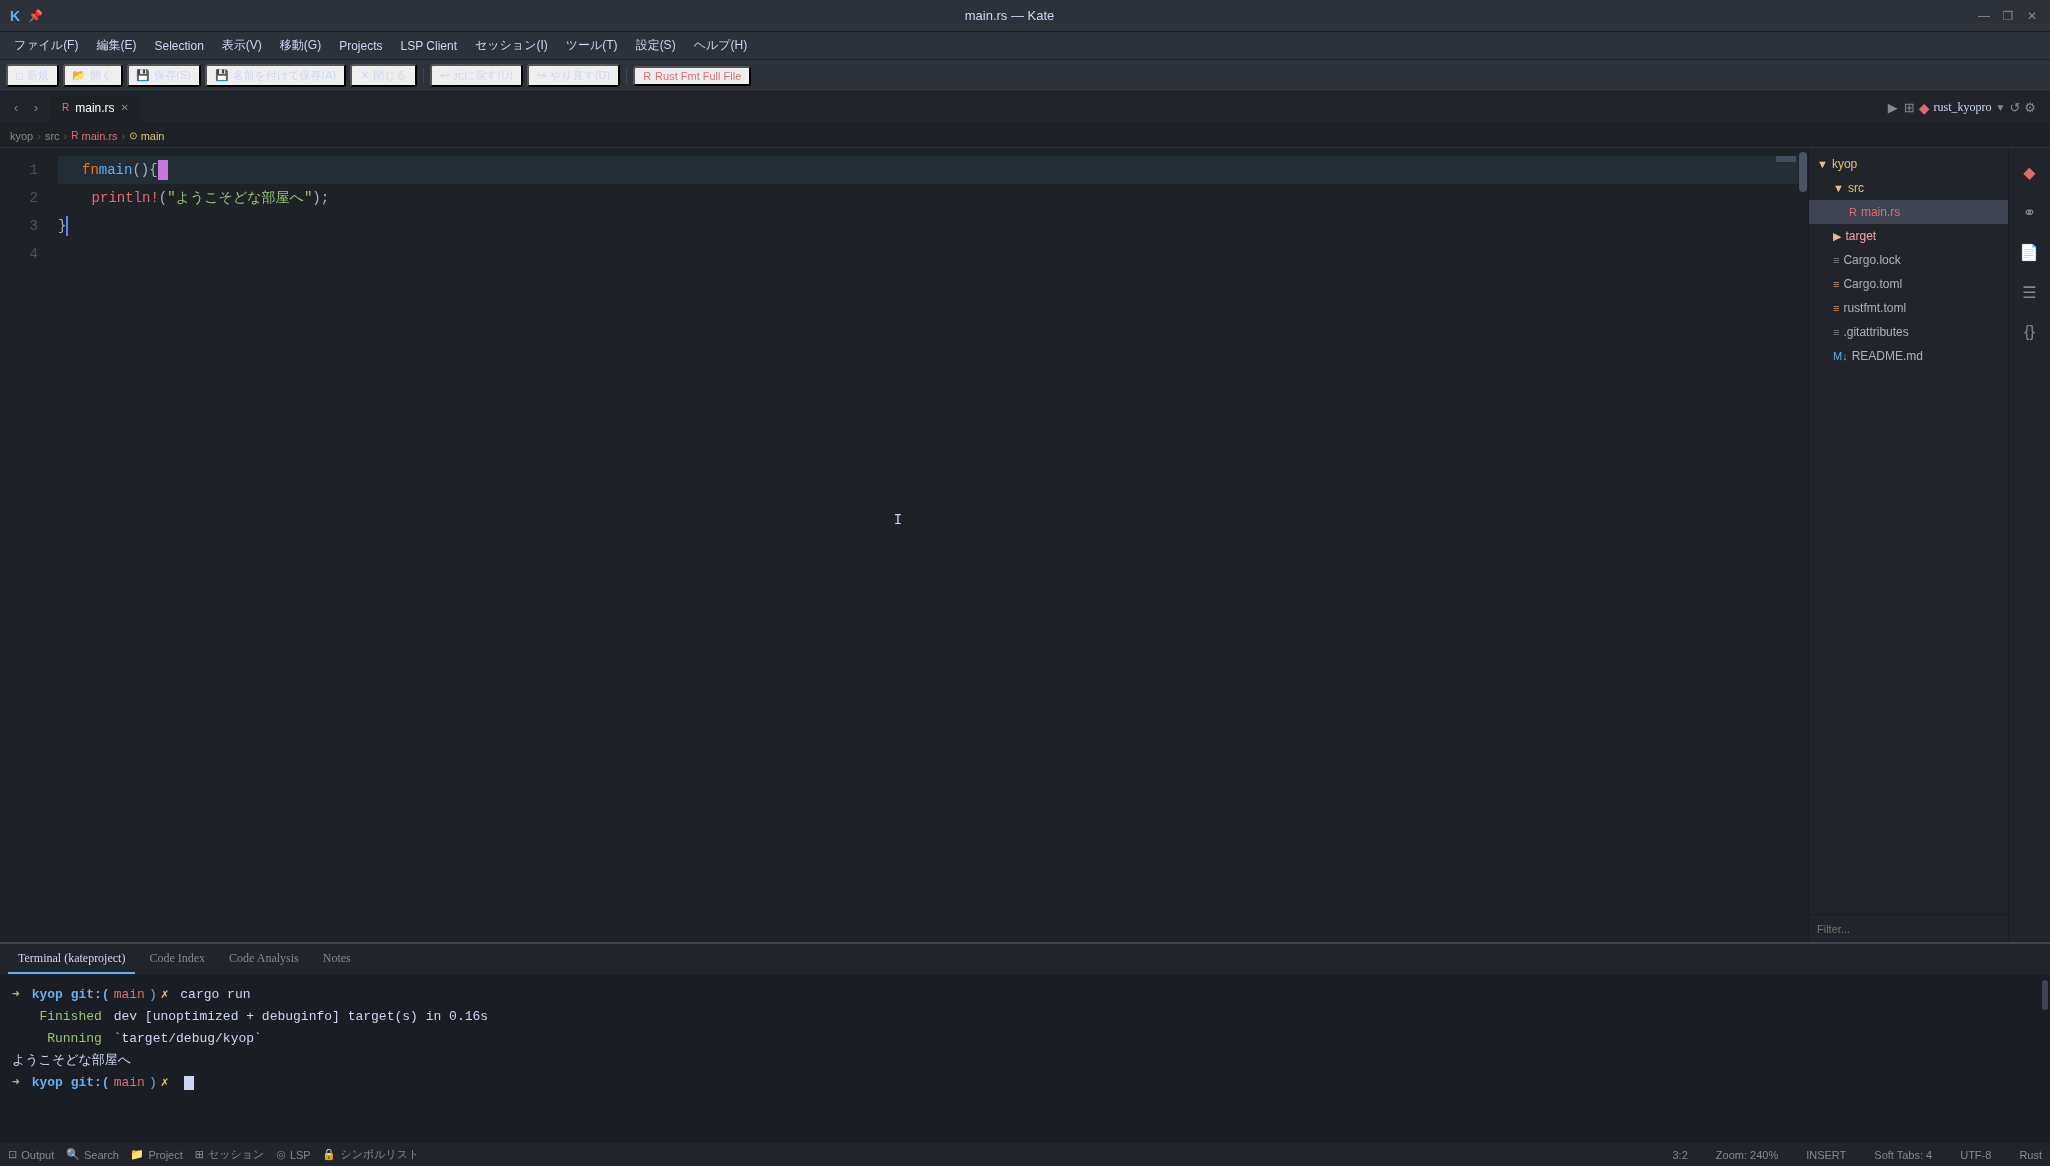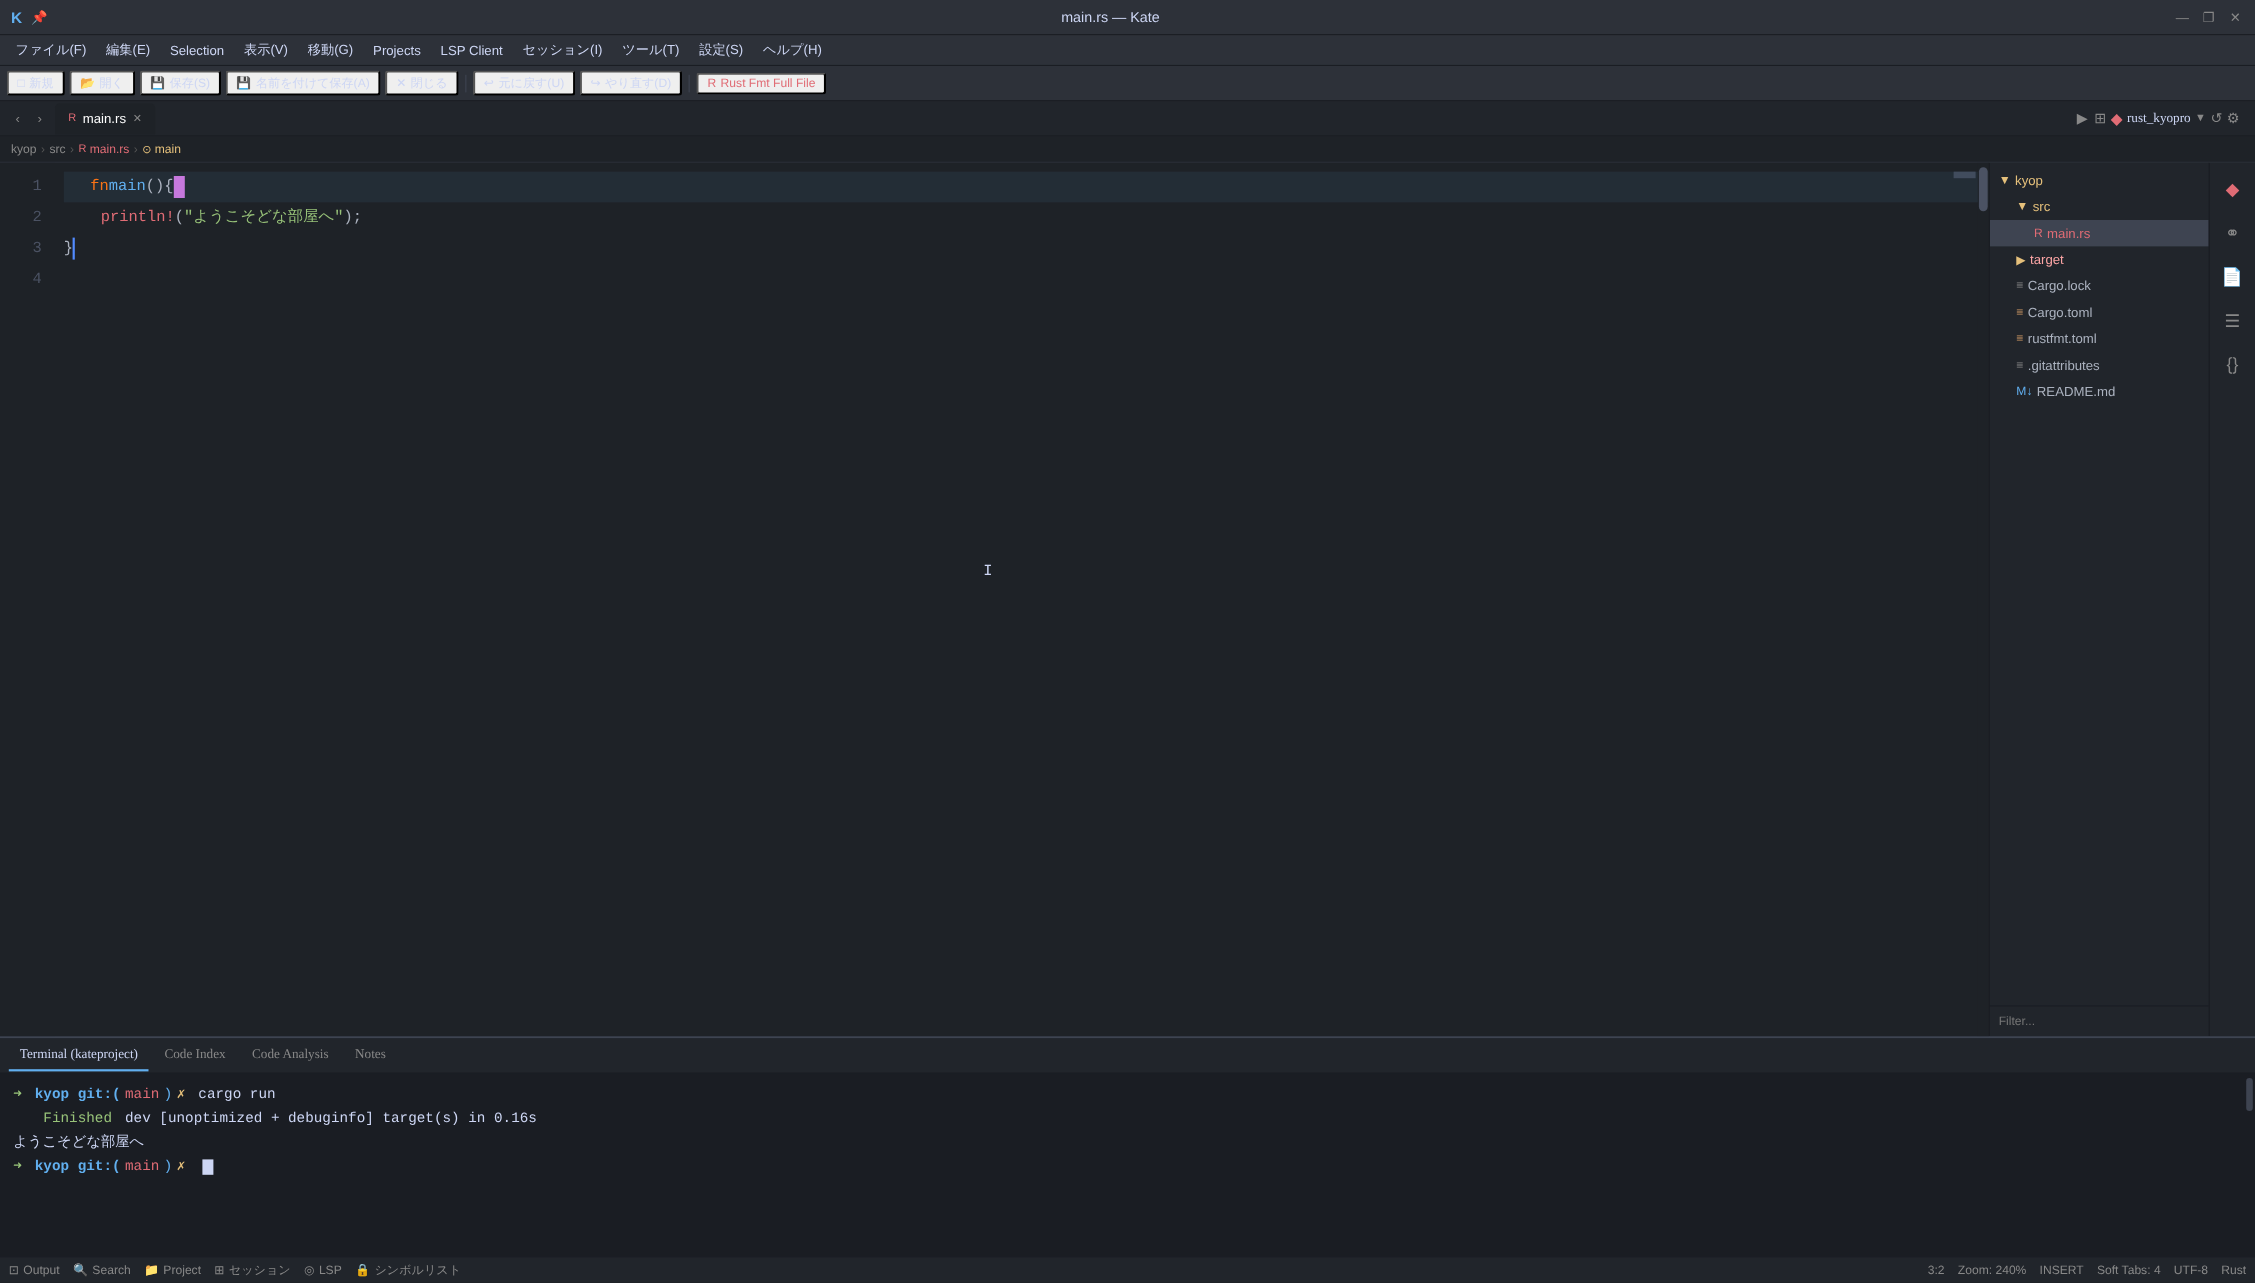--- a/index.html
+++ b/index.html
@@ -377,21 +377,21 @@
       border-top: 1px solid #1a1d23;
     }
     #statusbar-left {
       display: flex;
       align-items: center;
       gap: 12px;
     }
     #statusbar-right {
       display: flex;
       align-items: center;
-      gap: 12px;
+      gap: 28px;
     }
     .status-item {
       font-size: 11px;
       color: #888;
       display: flex;
       align-items: center;
       gap: 4px;
       cursor: pointer;
     }
     .status-icon { font-size: 11px; }
@@ -655,20 +655,25 @@
           <span style="color:#cdd6f4;">&nbsp;cargo run</span>
         </div>
 
 
         <div class="term-line">
           <span>&nbsp;&nbsp;&nbsp;</span>
           <span class="term-success">Finished</span>
           <span style="color:#cdd6f4;">&nbsp;dev [unoptimized + debuginfo] target(s) in 0.16s</span>
         </div>
 
+        <div class="term-line">
+          <span>&nbsp;&nbsp;&nbsp;&nbsp;</span>
+          <span class="term-success">Running</span>
+          <span style="color:#cdd6f4;">&nbsp;`target/debug/kyop`</span>
+        </div>
 
         <div class="term-line">
           <span class="term-japanese">ようこそどな部屋へ</span>
         </div>
 
         <div class="term-line">
           <span class="term-prompt" style="color:#98c379;">➜</span>
           <span style="color:#61afef;font-weight:bold;">&nbsp;kyop git:(</span>
             <span style="color:#e06c75;">main</span>
             <span style="color:#61afef;">)</span>

